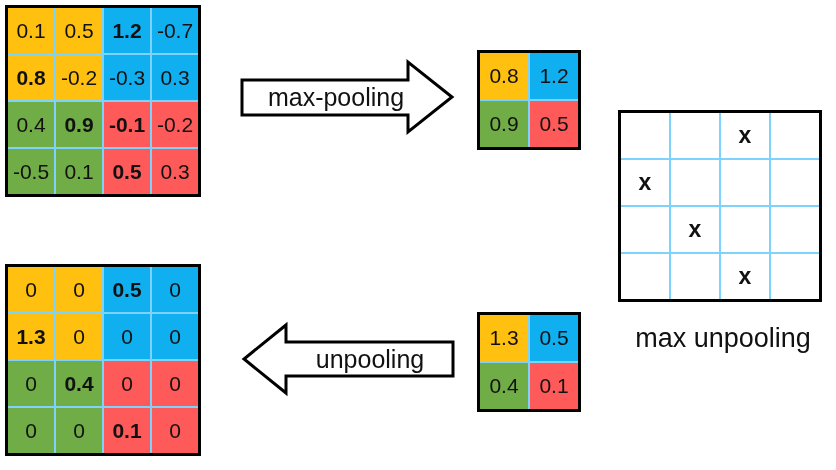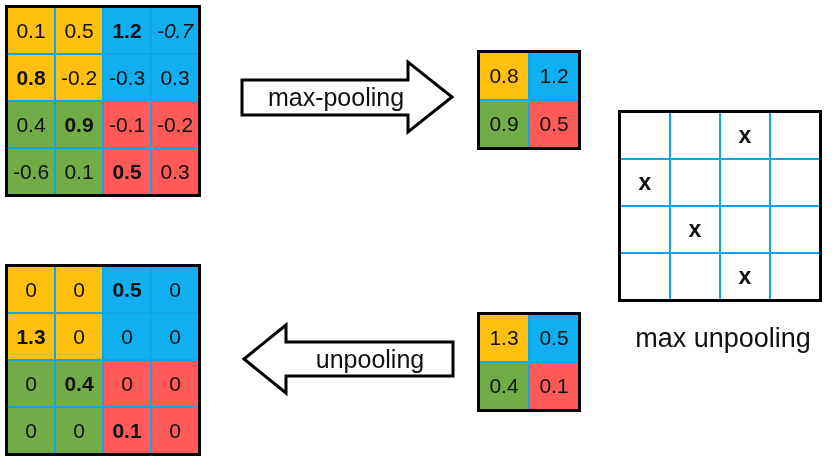--- a/index.html
+++ b/index.html
@@ -13,21 +13,21 @@
     width: 836px;
     height: 470px;
     background: #ffffff;
     overflow: hidden;
   }
   
   .num-grid {
     position: absolute;
     display: grid;
     gap: 2px;
-    background: #0ea5e9;
+    background: #7dd3fc;
     border: 3px solid #000000;
   }
   .grid-4x4 {
     grid-template-columns: repeat(4, 46px);
     grid-template-rows: repeat(4, 45px);
   }
   .grid-2x2 {
     grid-template-columns: repeat(2, 48px);
     grid-template-rows: repeat(2, 46px);
   }
@@ -78,30 +78,30 @@
 </style>
 </head>
 <body>
 
 <div class="canvas">
 
   <div id="input-grid" class="num-grid grid-4x4">
       <div class="cell" style="background: rgb(255, 192, 16);">0.1</div>
       <div class="cell" style="background: rgb(255, 192, 16);">0.5</div>
       <div class="cell bold" style="background: rgb(16, 176, 240);">1.2</div>
-      <div class="cell" style="background: rgb(16, 176, 240); font-style: italic;">-0.7</div>
+      <div class="cell" style="background: rgb(16, 176, 240);">-0.7</div>
       <div class="cell bold" style="background: rgb(255, 192, 16);">0.8</div>
       <div class="cell" style="background: rgb(255, 192, 16);">-0.2</div>
       <div class="cell" style="background: rgb(16, 176, 240);">-0.3</div>
       <div class="cell" style="background: rgb(16, 176, 240);">0.3</div>
       <div class="cell" style="background: rgb(112, 173, 71);">0.4</div>
       <div class="cell bold" style="background: rgb(112, 173, 71);">0.9</div>
-      <div class="cell" style="background: rgb(255, 90, 90);">-0.1</div>
+      <div class="cell" style="background: rgb(255, 90, 90); font-weight: bold;">-0.1</div>
       <div class="cell" style="background: rgb(255, 90, 90);">-0.2</div>
-      <div class="cell" style="background: rgb(112, 173, 71);">-0.6</div>
+      <div class="cell" style="background: rgb(112, 173, 71);">-0.5</div>
       <div class="cell" style="background: rgb(112, 173, 71);">0.1</div>
       <div class="cell bold" style="background: rgb(255, 90, 90);">0.5</div>
       <div class="cell" style="background: rgb(255, 90, 90);">0.3</div>
     </div>
 
   <svg id="arrow-maxpool" class="arrow-svg" width="215" height="80" viewBox="0 0 215 80">
     <polygon class="arrow-shape" points="2,22 168,22 168,4 212,39 168,74 168,57 2,57"></polygon>
     <text class="arrow-text" x="96" y="48" text-anchor="middle">max-pooling</text>
   </svg>
 

